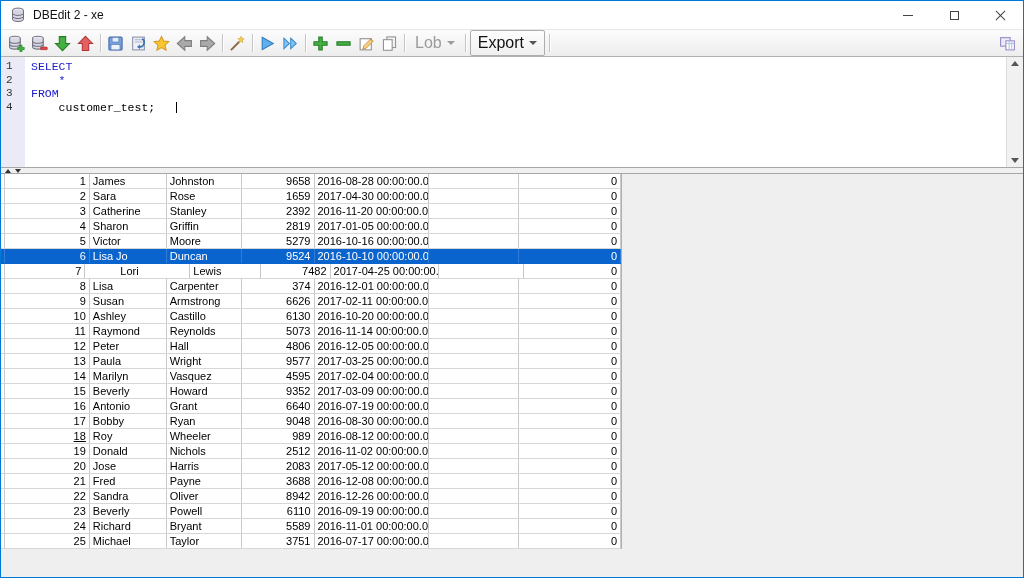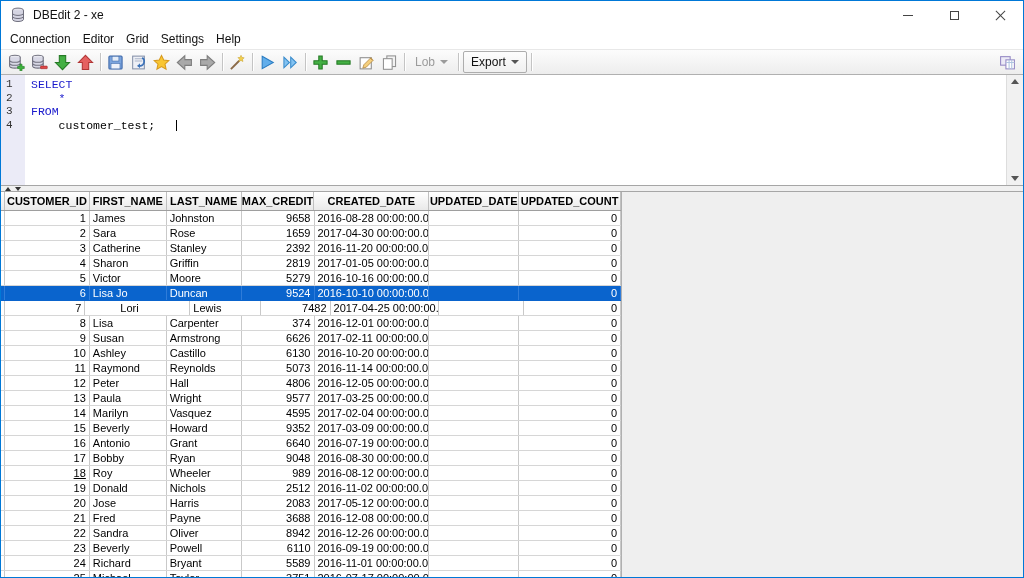--- a/index.html
+++ b/index.html
@@ -21,21 +21,21 @@
 
   
   .menubar { flex:0 0 20px; display:flex; align-items:center; padding-left:3px; font-size:12px; color:#111; background:#fff; }
   .menu-item { padding:2px 6px; }
 
   
   .toolbar { flex:0 0 26px; background:linear-gradient(#fcfcfc,#ededed); border-top:1px solid #e8e8e8; border-bottom:1px solid #b0b0b0; display:flex; align-items:center; padding:0 4px; }
   .tb-btn { width:23px; height:23px; border:none; background:transparent; display:flex; align-items:center; justify-content:center; padding:0; }
   .tb-btn svg { width:17px; height:17px; display:block; }
   .tb-sep { width:1px; height:18px; background:#c4c4c4; box-shadow:1px 0 0 #fff; margin:0 3px; display:inline-block; }
-  .tb-dd { display:flex; align-items:center; gap:5px; font-size:12px; background:transparent; border:none; padding:3px 7px; font-family:"Liberation Sans",sans-serif; }
+  .tb-dd { display:flex; align-items:center; gap:5px; font-size:16px; background:transparent; border:none; padding:3px 7px; font-family:"Liberation Sans",sans-serif; }
   .tb-dd.lob { color:#9b9b9b; }
   .tb-dd.export { color:#111; border:1px solid #adadad; border-radius:2px; background:linear-gradient(#fdfdfd,#f0f0f0); margin:0 1px; }
   .dd-arrow { width:0; height:0; border-left:4px solid transparent; border-right:4px solid transparent; border-top:4px solid #555; display:inline-block; }
   .tb-dd.lob .dd-arrow { border-top-color:#9b9b9b; }
   .tb-right { margin-left:auto; }
 
   
   .editor { flex:0 0 110px; display:flex; background:#fff; overflow:hidden; }
   .gutter { flex:0 0 24px; background:#ebebf7; font-family:"Liberation Mono","DejaVu Sans Mono",monospace; font-size:11px; line-height:13.5px; color:#333; padding:3px 0 0 5px; }
   .code { flex:1; font-family:"Liberation Mono","DejaVu Sans Mono",monospace; font-size:11.5px; line-height:13.5px; padding:3px 0 0 6px; white-space:pre; color:#000; }
@@ -82,27 +82,20 @@
         </div>
       <div class="win-btn">
           <span class="glyph-max"></span>
         </div>
       <div class="win-btn">
           <span class="glyph-close"></span>
         </div>
     </div>
   </div>
 
-  <div class="menubar">
-      <span class="menu-item">Connection</span>
-      <span class="menu-item">Editor</span>
-      <span class="menu-item">Grid</span>
-      <span class="menu-item">Settings</span>
-      <span class="menu-item">Help</span>
-    </div>
 
   <div class="toolbar">
     <span style="display:flex;align-items:center;">
         <button class="tb-btn">
           <span>
             <svg viewBox="0 0 16 16">
               <ellipse cx="6.5" cy="3" rx="5" ry="1.9" fill="#e8e8f0" stroke="#70707e"></ellipse>
               <path d="M1.5 3v8.4c0 1.05 2.25 1.9 5 1.9s5-.85 5-1.9V3" fill="#d8d8e6" stroke="#70707e"></path>
               <path d="M1.5 5.8c0 1.05 2.25 1.9 5 1.9s5-.85 5-1.9M1.5 8.6c0 1.05 2.25 1.9 5 1.9s5-.85 5-1.9" fill="none" stroke="#70707e"></path>
               <path d="M11.2 9.6h2v2.1h2.1v2h-2.1v2.1h-2v-2.1H9.1v-2h2.1z" fill="#3db43d" stroke="#1f7a1f" stroke-width="0.6"></path>
@@ -266,30 +259,20 @@
     </div>
   </div>
 
   <div class="splitter">
     <span class="tri-up"></span>
     <span class="tri-down"></span>
   </div>
 
   <div class="grid-area">
     <div class="grid">
-      <div class="thead">
-          <div class="th stub" style="width: 4px;"></div>
-          <div class="th" style="width: 85px;">CUSTOMER_ID</div>
-          <div class="th" style="width: 77px;">FIRST_NAME</div>
-          <div class="th" style="width: 75px;">LAST_NAME</div>
-          <div class="th" style="width: 73px;">MAX_CREDIT</div>
-          <div class="th" style="width: 115px;">CREATED_DATE</div>
-          <div class="th" style="width: 90px;">UPDATED_DATE</div>
-          <div class="th" style="width: 102px;">UPDATED_COUNT</div>
-        </div>
       <div>
           <div class="trow">
             <div class="cell stub" style="width: 4px;"></div>
             <div class="cell al-r" style="width: 85px;">1</div>
             <div class="cell al-l" style="width: 77px;">James</div>
             <div class="cell al-l" style="width: 75px;">Johnston</div>
             <div class="cell al-r" style="width: 73px;">9658</div>
             <div class="cell al-l" style="width: 115px;">2016-08-28 00:00:00.0</div>
             <div class="cell al-l" style="width: 90px;"></div>
             <div class="cell al-r" style="width: 102px;">0</div>

